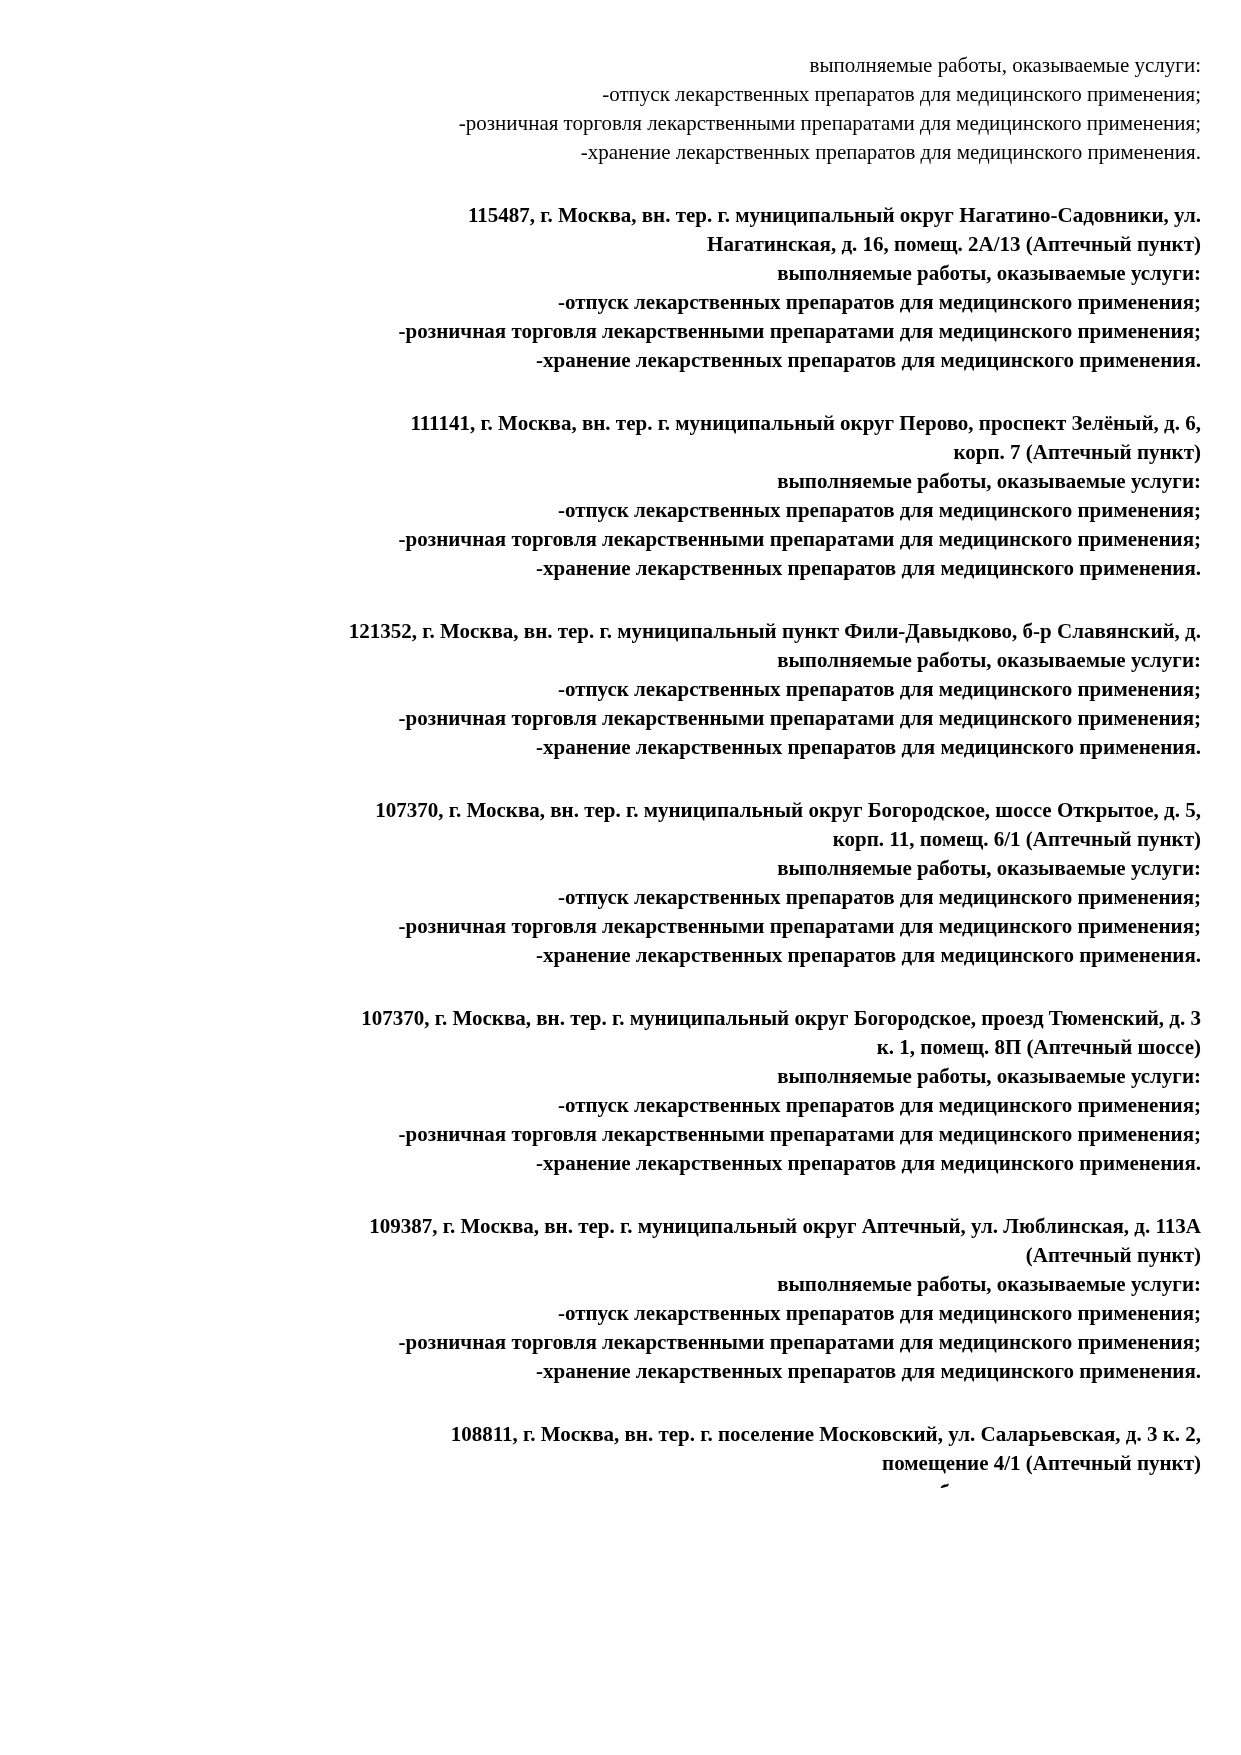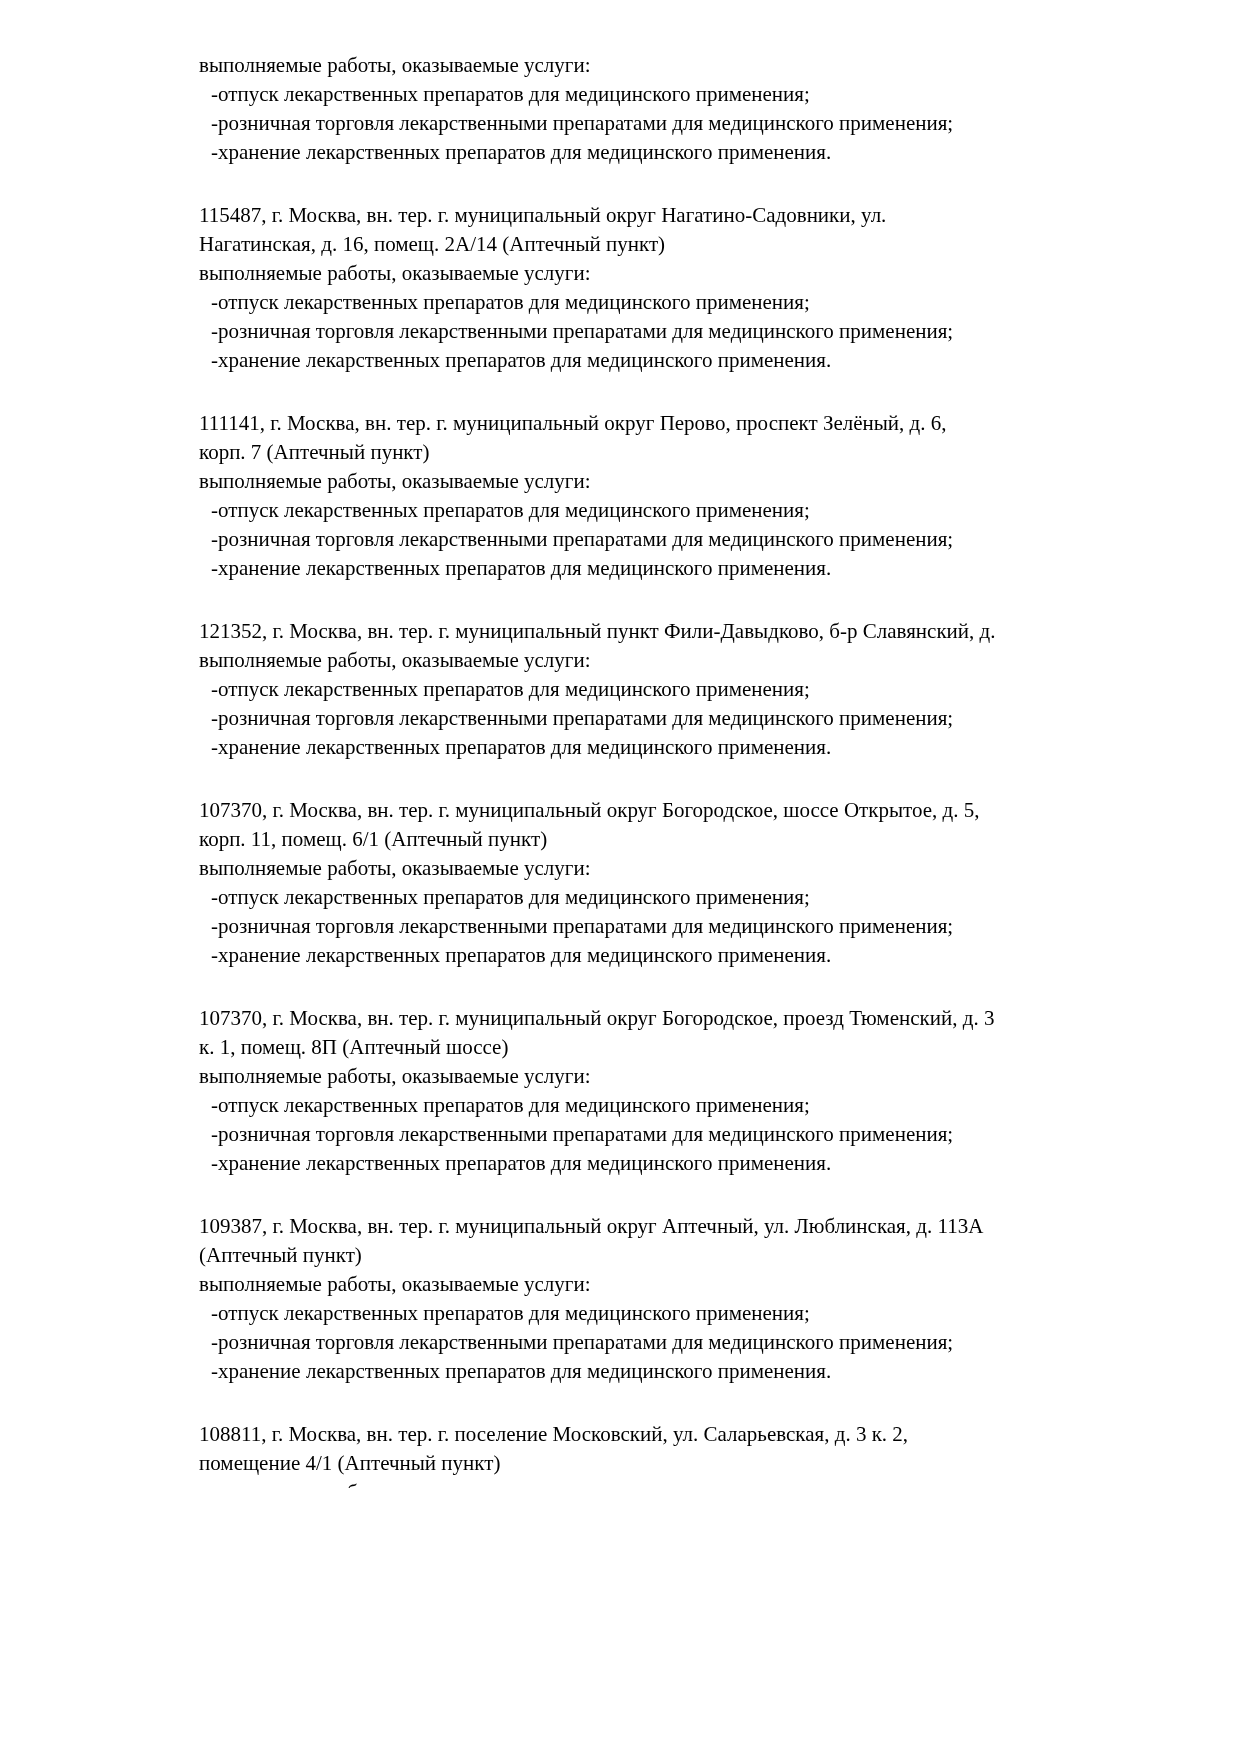--- a/index.html
+++ b/index.html
@@ -12,46 +12,48 @@
     width: 1241px;
     height: 1488px;
     box-sizing: border-box;
     background: #ffffff;
     color: #000000;
     font-family: "Liberation Serif", "DejaVu Serif", serif;
     font-size: 21px;
     line-height: 29px;
     padding: 51px 40px 4px 199px;
     overflow: hidden;
+    text-align: right;
   }
   .line {
     white-space: nowrap;
   }
   .svc {
     padding-left: 12px;
   }
   .entry {
     margin-top: 34px;
+    font-weight: bold;
   }
 </style>
 </head>
 <body>
 
 <div class="page">
 
   <section class="fragment">
     <div class="line">выполняемые работы, оказываемые услуги:</div>
     <div class="line svc">-отпуск лекарственных препаратов для медицинского применения;</div>
     <div class="line svc">-розничная торговля лекарственными препаратами для медицинского применения;</div>
     <div class="line svc">-хранение лекарственных препаратов для медицинского применения.</div>
   </section>
 
   <section class="entry">
     <div class="line">115487, г. Москва, вн. тер. г. муниципальный округ Нагатино-Садовники, ул.</div>
-    <div class="line">Нагатинская, д. 16, помещ. 2А/14 (Аптечный пункт)</div>
+    <div class="line">Нагатинская, д. 16, помещ. 2А/13 (Аптечный пункт)</div>
     <div class="line">выполняемые работы, оказываемые услуги:</div>
     <div class="line svc">-отпуск лекарственных препаратов для медицинского применения;</div>
     <div class="line svc">-розничная торговля лекарственными препаратами для медицинского применения;</div>
     <div class="line svc">-хранение лекарственных препаратов для медицинского применения.</div>
   </section>
 
   <section class="entry">
     <div class="line">111141, г. Москва, вн. тер. г. муниципальный округ Перово, проспект Зелёный, д. 6,</div>
     <div class="line">корп. 7 (Аптечный пункт)</div>
     <div class="line">выполняемые работы, оказываемые услуги:</div>

